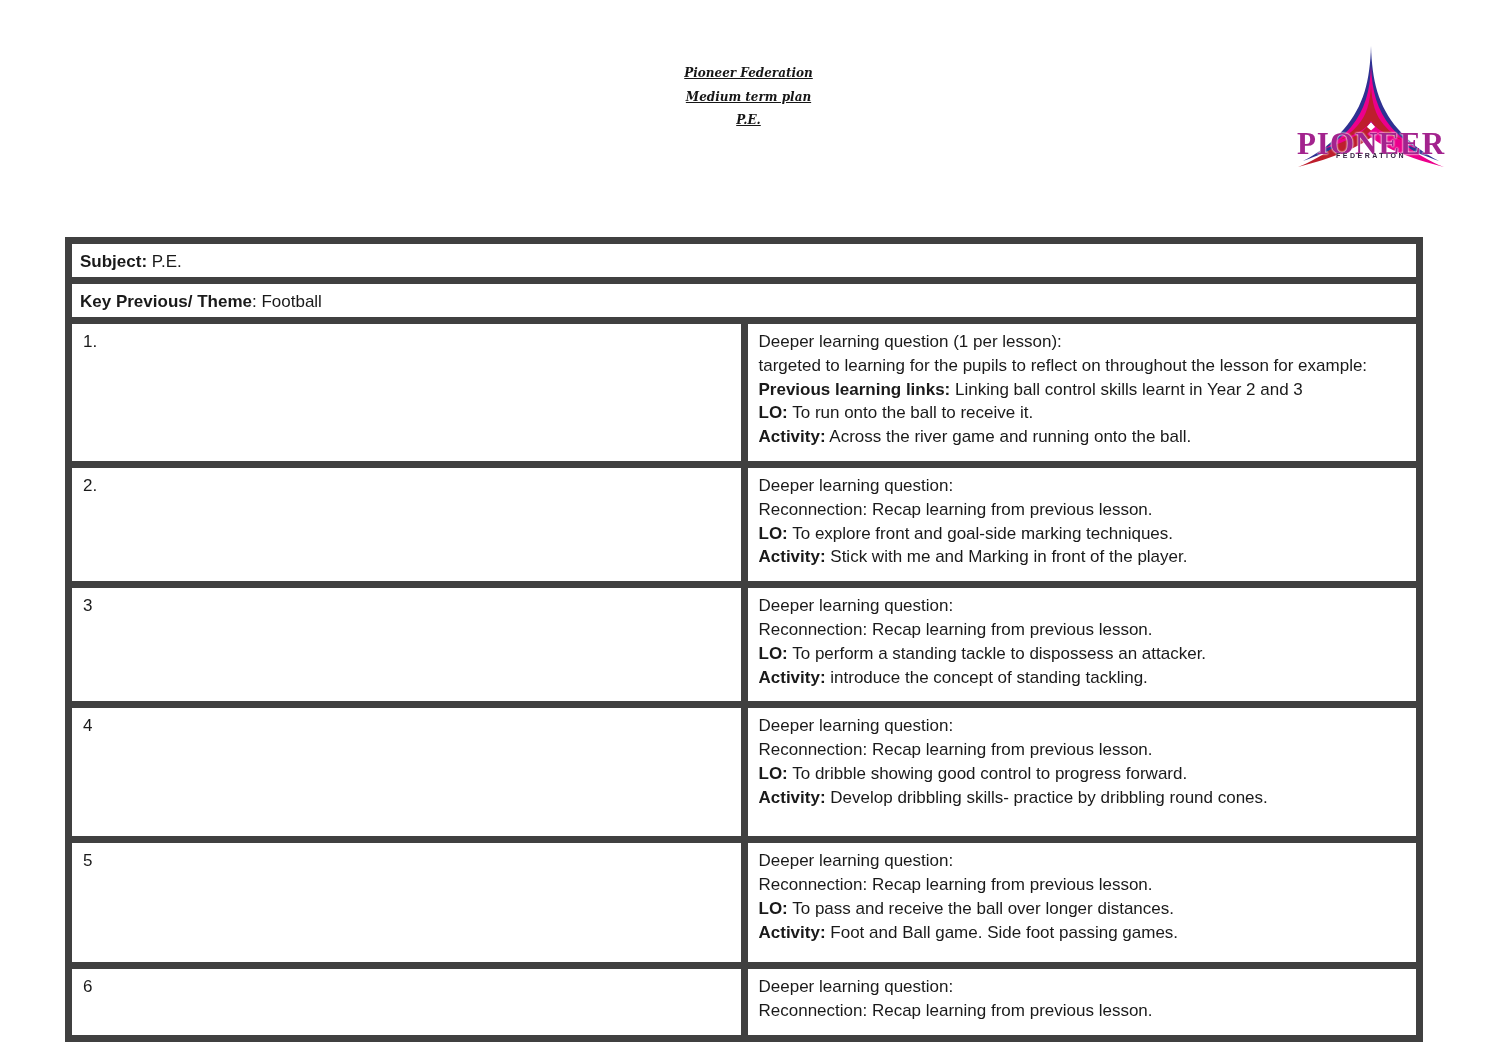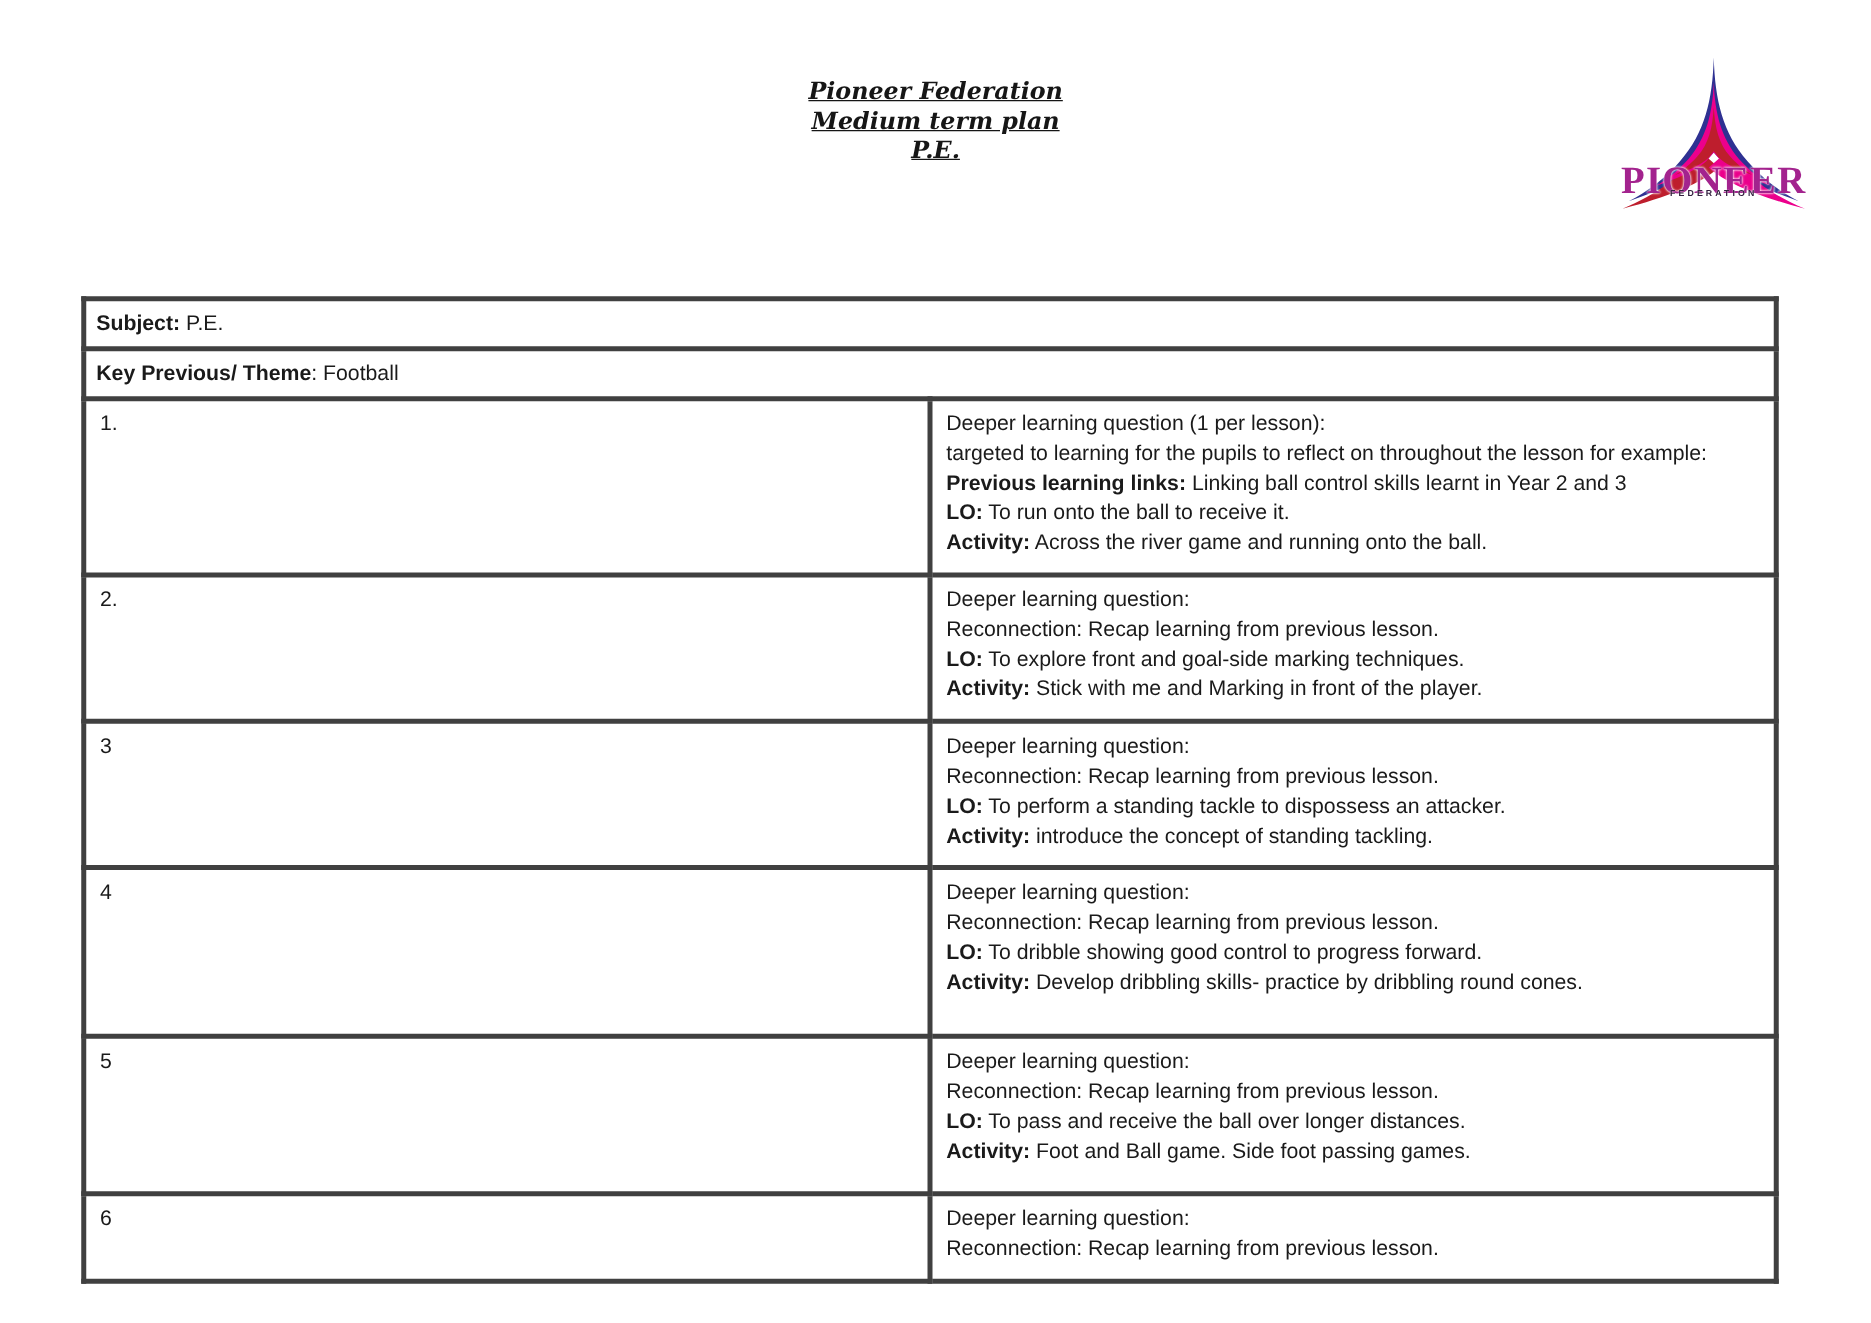--- a/index.html
+++ b/index.html
@@ -19,21 +19,21 @@
     position: absolute;
     top: 62px;
     left: 0;
     width: 100%;
     text-align: center;
   }
   .doc-header .header-line {
     font-family: "DejaVu Serif", serif;
     font-style: italic;
     font-weight: bold;
-    font-size: 19px;
+    font-size: 12px;
     line-height: 23.5px;
     text-decoration: underline;
     color: #161616;
   }
 
   
   .logo {
     position: absolute;
     left: 1295px;
     top: 44px;
@@ -72,21 +72,21 @@
   table.plan-table {
     position: absolute;
     left: 65px;
     top: 237px;
     width: 1358px;
     border-collapse: collapse;
     table-layout: fixed;
     font-size: 17px;
   }
   table.plan-table td {
-    border: 4px solid #404040;
+    border: 7px solid #404040;
     vertical-align: top;
     background: #ffffff;
   }
   td.meta-cell {
     height: 40px;
     padding: 7px 8px 0 8px;
     line-height: 22px;
   }
   td.num-cell {
     width: 78px;

